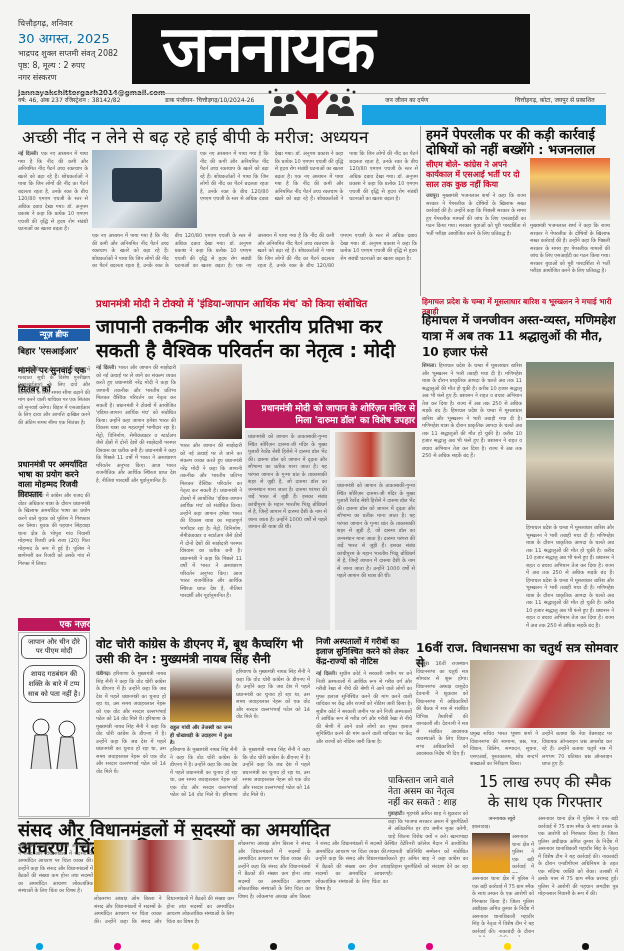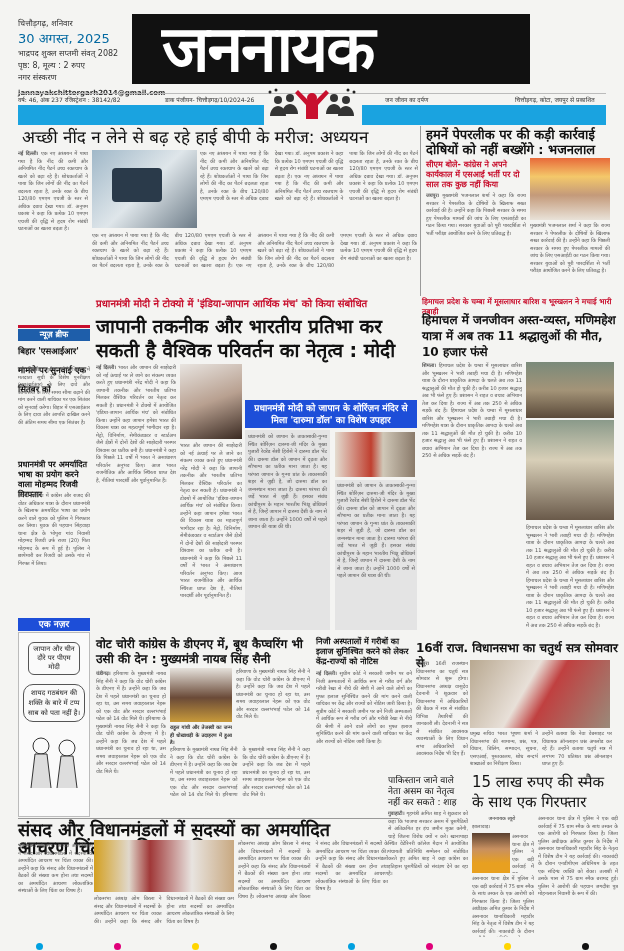--- a/index.html
+++ b/index.html
@@ -8,21 +8,21 @@
 .masthead-left{left:18px;top:18px;width:130px;font-size:8px;line-height:12px;color:#333}
 .masthead-left .date{font-size:13px;line-height:18px;color:#0369a1}
 .masthead-left .email{font-size:7px;font-weight:bold;margin-top:3px}
 .logo{left:132px;top:14px;width:398px;height:70px;background:#111;color:#fff;font-size:64px;font-weight:bold;line-height:70px;text-align:left;padding-left:30px;font-family:"DejaVu Sans",sans-serif;letter-spacing:-2px}
 .topline{left:18px;top:93px;width:588px;height:1px;background:#bbb}
 .meta{top:96px;font-size:6px;color:#333}
 .bluebar{top:105px;height:20px;background:#1aa3e0}
 .emblem{left:264px;top:88px;width:96px;height:40px}
 .hl{font-weight:normal;color:#111}
 .col-text{font-size:5px;line-height:7.5px;color:#555;text-align:justify}
-.redtag{background:#1d4ed8;color:#fff;font-weight:bold;text-align:center}
+.redtag{background:#be185d;color:#fff;font-weight:bold;text-align:right}
 .bluetag{background:#1e5eaa;color:#fff;font-weight:bold;text-align:center}
 .redline{color:#c8102e;font-weight:bold}
 .photo{background:#888}
 .graybox{background:#e4e4e4}
 .vrule{width:1px;background:#999}
 .bottombar{left:0;top:941px;width:624px;height:10px;display:flex;justify-content:space-around;align-items:center}
 .dot{width:7px;height:7px;border-radius:50%}
 </style>
 </head>
 <body>
@@ -109,21 +109,21 @@
   <span>सुप्रीम कोर्ट बिहार में मतदाता सूची के विशेष पुनरीक्षण (एसआईआर) के लिए दावे और आपत्तियों के लिए समय सीमा बढ़ाने की मांग करने वाली याचिका पर एक सितंबर को सुनवाई करेगा। बिहार में एसआईआर के लिए दावा और आपत्ति दाखिल करने की अंतिम समय सीमा एक सितंबर है।</span>
 </div>
 <div class="abs" style="left:18px;top:460px;width:72px;font-size:8px;line-height:10px;font-weight:bold;color:#111">प्रधानमंत्री पर अमर्यादित भाषा का प्रयोग करने वाला मोहम्मद रिजवी गिरफ्तार</div>
 <div class="abs col-text" style="left:18px;top:492px;width:72px;height:100px;overflow:hidden">
   <b>पटना।</b>
   <span>दरभंगा में कांग्रेस और राजद की वोटर अधिकार यात्रा के दौरान प्रधानमंत्री के खिलाफ अमर्यादित भाषा का प्रयोग करने वाले युवक को पुलिस ने गिरफ्तार कर लिया। युवक की पहचान सिंहवाड़ा थाना क्षेत्र के भोपुरा गांव निवासी मोहम्मद रिजवी उर्फ राजा (20) पिता मोहम्मद के रूप में हुई है। पुलिस ने छापेमारी कर रिजवी को उसके गांव से गिरफ्त में लिया।</span>
 </div>
 
 <div class="abs redtag" style="left:18px;top:618px;width:72px;height:13px;font-size:9px;line-height:13px">एक नज़र</div>
 <div class="abs" style="left:18px;top:632px;width:72px;height:185px;background:#fafafa;border:1px solid #bbb">
-  <div style="margin:9px;border:1px solid #555;border-radius:6px;font-size:7px;line-height:9px;text-align:center;padding:2px">जापान और चीन दौरे पर पीएम मोदी</div>
+  <div style="margin:2px;border:1px solid #555;border-radius:6px;font-size:7px;line-height:9px;text-align:center;padding:2px">जापान और चीन दौरे पर पीएम मोदी</div>
   <div style="margin:6px 4px;border:1px solid #555;border-radius:10px;font-size:7px;line-height:10px;text-align:center;padding:3px">शायद गठबंधन की शक्ति के बारे में टप्प साब को पता नहीं है।</div>
   <svg width="70" height="70" viewBox="0 0 70 70" style="display:block;margin:0 auto">
     <circle cx="22" cy="18" r="8" fill="none" stroke="#333"></circle>
       <path d="M12 60l4-34h12l4 34" fill="#ddd" stroke="#333"></path>
     <circle cx="48" cy="20" r="8" fill="none" stroke="#333"></circle>
       <path d="M38 60l4-32h12l4 32" fill="#ddd" stroke="#333"></path>
   </svg>
 </div>
 
 <div class="abs redline" style="left:96px;top:297px;width:320px;font-size:10px;line-height:13px">प्रधानमंत्री मोदी ने टोक्यो में 'इंडिया-जापान आर्थिक मंच' को किया संबोधित</div>
@@ -205,21 +205,21 @@
   <span>लोकसभा अध्यक्ष ओम बिरला ने संसद और विधानमंडलों में सदस्यों के अमर्यादित आचरण पर चिंता व्यक्त की। उन्होंने कहा कि संसद और विधानमंडलों में बैठकों की संख्या कम होना तथा सदस्यों का अमर्यादित आचरण लोकतांत्रिक संस्थाओं के लिए चिंता का विषय है।</span>
   <span>लोकसभा अध्यक्ष ओम बिरला ने संसद और विधानमंडलों में सदस्यों के अमर्यादित आचरण पर चिंता व्यक्त की। उन्होंने कहा कि संसद और विधानमंडलों में बैठकों की संख्या कम होना तथा सदस्यों का अमर्यादित आचरण लोकतांत्रिक संस्थाओं के लिए चिंता का विषय है।</span>
 </div>
 
 <div class="abs hl" style="left:388px;top:775px;width:80px;font-size:9px;line-height:11px;font-weight:normal">पाकिस्तान जाने वाले नेता असम का नेतृत्व नहीं कर सकते : शाह</div>
 <div class="abs col-text" style="left:388px;top:810px;width:80px;height:130px;overflow:hidden">
   <b>गुवाहाटी।</b>
   <span>गृहमंत्री अमित शाह ने शुक्रवार को कहा कि भाजपा सरकार असम में घुसपैठियों से अतिक्रमित हर इंच जमीन मुक्त करेगी, चाहे जितना विरोध क्यों न करे। खानापाड़ा स्थित वेटेरिनरी कॉलेज मैदान में आयोजित पंचायती प्रतिनिधि सम्मेलन को संबोधित करते हुए अमित शाह ने कहा कांग्रेस का इतिहास घुसपैठियों को संरक्षण देने का रहा है।</span>
 </div>
 
-<div class="abs hl" style="left:472px;top:772px;width:146px;font-size:15px;line-height:20px;">15 लाख रुपए की स्मैक के साथ एक गिरफ्तार</div>
+<div class="abs hl" style="left:472px;top:772px;width:146px;font-size:15px;line-height:20px;text-align:center">15 लाख रुपए की स्मैक के साथ एक गिरफ्तार</div>
 <div class="abs col-text" style="left:472px;top:815px;width:60px;text-align:center;color:#333">जननायक ब्यूरो</div>
 <div class="abs col-text" style="left:472px;top:823px;width:60px;height:12px;overflow:hidden">झालावाड़।</div>
 <div class="abs photo" style="left:472px;top:833px;width:38px;height:40px;background:linear-gradient(180deg,#5a4030,#c89060 40%,#e8a020 75%)"></div>
 <div class="abs col-text" style="left:512px;top:833px;width:22px;height:40px;overflow:hidden">असनावर थाना क्षेत्र में पुलिस ने एक बड़ी कार्रवाई में 75 ग्राम स्मैक के साथ तस्कर के एक आरोपी को गिरफ्तार किया है। जिला पुलिस अधीक्षक अमित कुमार के निर्देश में असनावर थानाधिकारी महावीर सिंह के नेतृत्व में विशेष टीम ने यह कार्रवाई की। नाकाबंदी के दौरान एनडीपीएस अधिनियम के तहत एक संदिग्ध व्यक्ति को रोका। तलाशी में उसके पास से 75 ग्राम स्मैक बरामद हुई। पुलिस ने आरोपी की पहचान जगदीश पुत्र मोहनलाल निवासी के रूप में की।</div>
 <div class="abs col-text" style="left:472px;top:875px;width:62px;height:62px;overflow:hidden">असनावर थाना क्षेत्र में पुलिस ने एक बड़ी कार्रवाई में 75 ग्राम स्मैक के साथ तस्कर के एक आरोपी को गिरफ्तार किया है। जिला पुलिस अधीक्षक अमित कुमार के निर्देश में असनावर थानाधिकारी महावीर सिंह के नेतृत्व में विशेष टीम ने यह कार्रवाई की। नाकाबंदी के दौरान एनडीपीएस अधिनियम के तहत एक संदिग्ध व्यक्ति को रोका। तलाशी में उसके पास से 75 ग्राम स्मैक बरामद हुई। पुलिस ने आरोपी की पहचान जगदीश पुत्र मोहनलाल निवासी के रूप में की।</div>
 <div class="abs col-text" style="left:538px;top:815px;width:80px;height:122px;overflow:hidden">असनावर थाना क्षेत्र में पुलिस ने एक बड़ी कार्रवाई में 75 ग्राम स्मैक के साथ तस्कर के एक आरोपी को गिरफ्तार किया है। जिला पुलिस अधीक्षक अमित कुमार के निर्देश में असनावर थानाधिकारी महावीर सिंह के नेतृत्व में विशेष टीम ने यह कार्रवाई की। नाकाबंदी के दौरान एनडीपीएस अधिनियम के तहत एक संदिग्ध व्यक्ति को रोका। तलाशी में उसके पास से 75 ग्राम स्मैक बरामद हुई। पुलिस ने आरोपी की पहचान जगदीश पुत्र मोहनलाल निवासी के रूप में की।</div>
 
 <div class="abs bottombar">
   <span class="dot" style="background:#00a0e0"></span>
   <span class="dot" style="background:#e0007a"></span>

